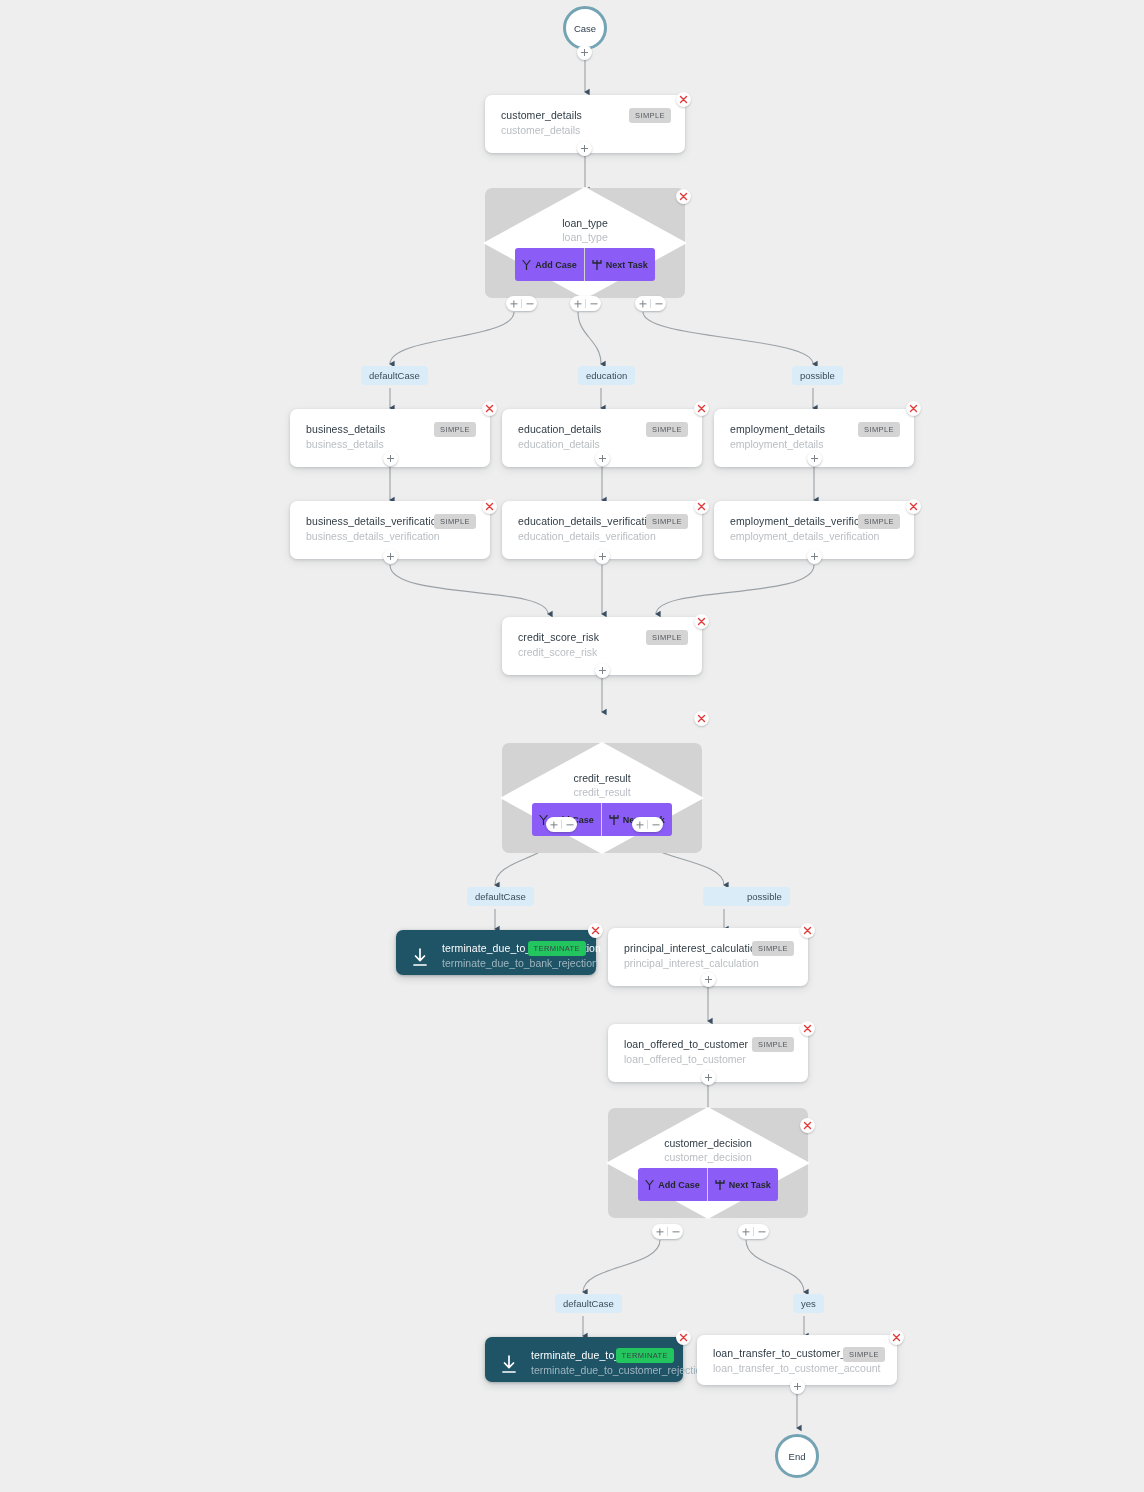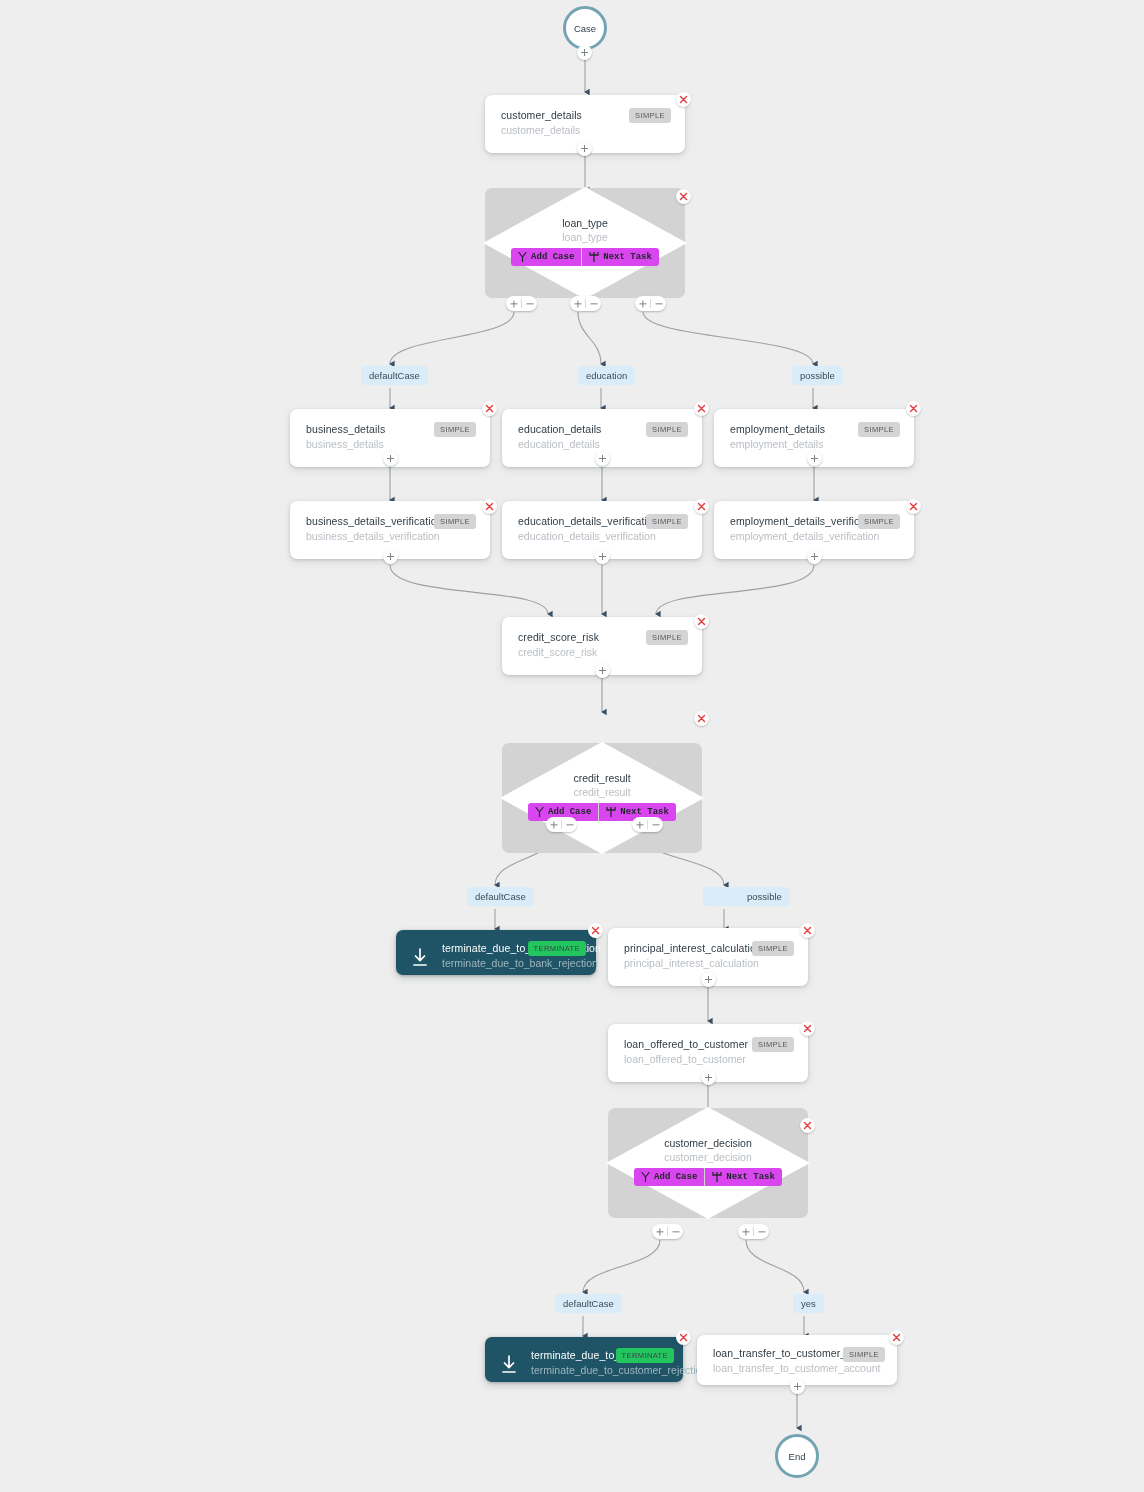--- a/index.html
+++ b/index.html
@@ -166,25 +166,24 @@
   .d-sub {
     font-size: 10.5px;
     color: #b9bec3;
     line-height: 13px;
     margin-top: 1px;
   }
   .d-actions {
     margin-top: 4px;
     display: inline-flex;
     align-items: stretch;
-    background: #d946ef;
+    background: #8b5cf6;
     border-radius: 3px;
     overflow: hidden;
-    height: 18px;
-    font-family: Liberation Mono, monospace;
+    height: 33px;
   }
   .d-act {
     display: flex;
     align-items: center;
     gap: 4px;
     padding: 0 7px;
     font-size: 9px;
     color: #22272b;
     font-weight: bold;
   }

